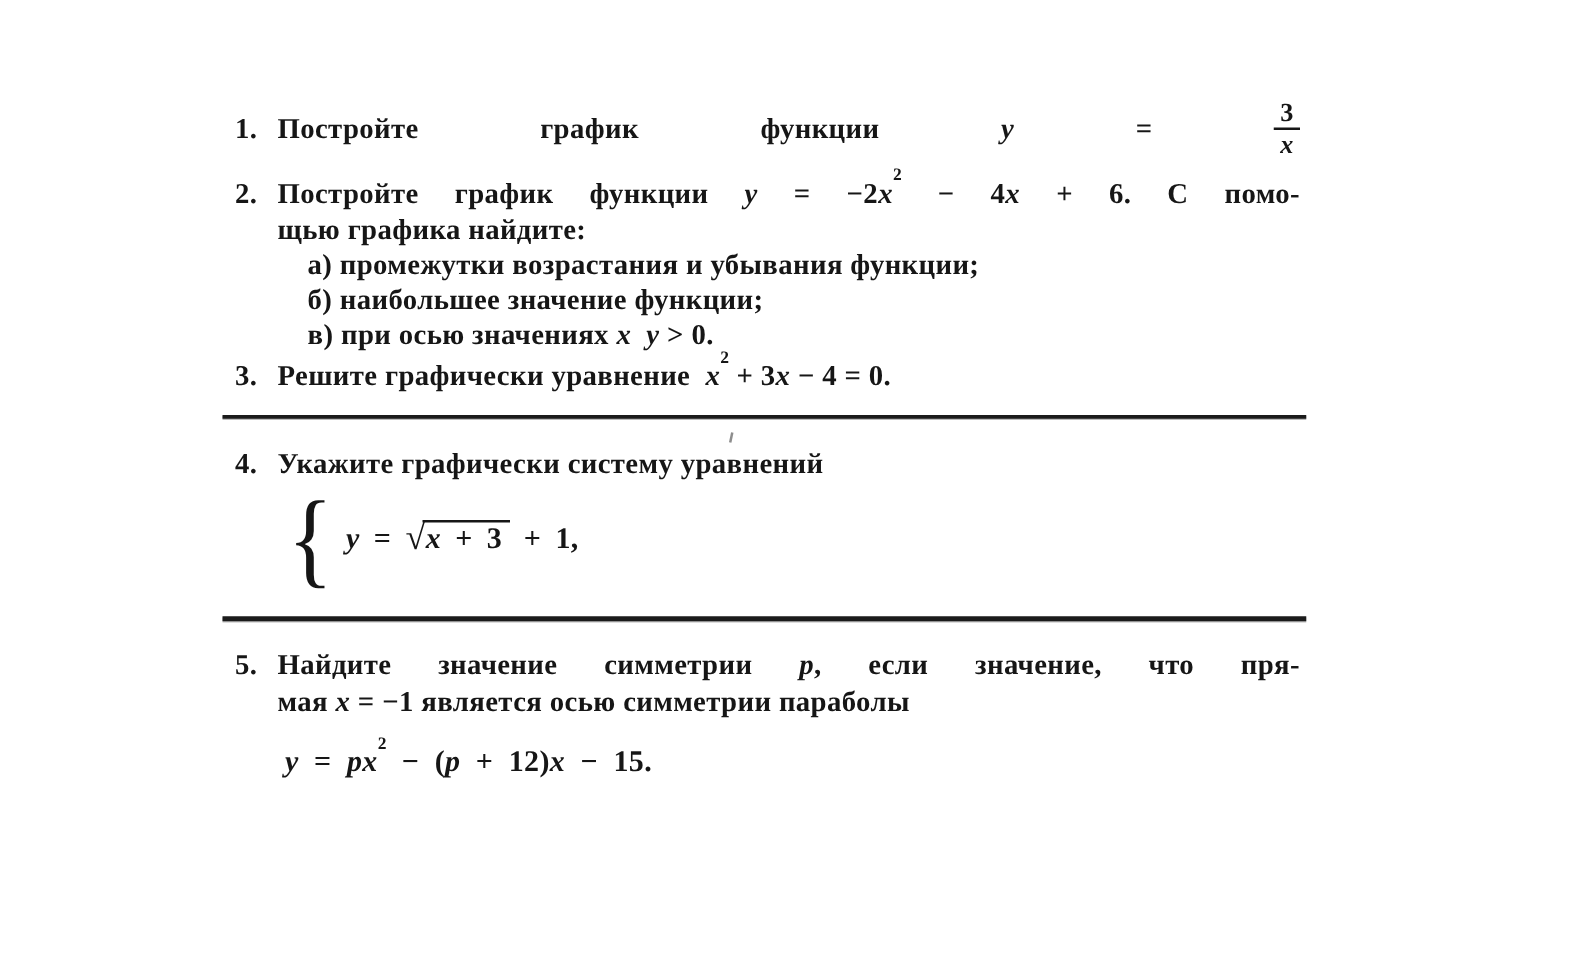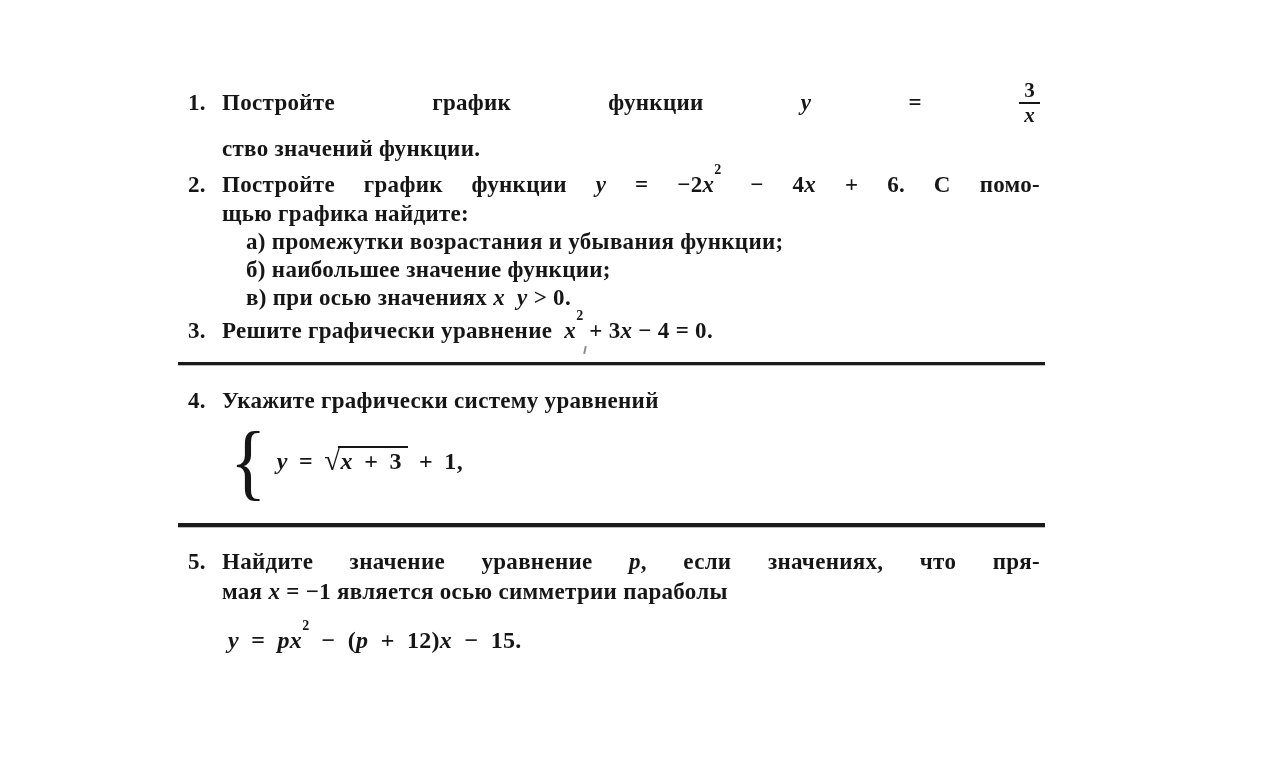--- a/index.html
+++ b/index.html
@@ -89,21 +89,20 @@
 
 <div class="page">
 
   <div class="problem">
     <div class="pnum fracline">1.</div>
     <div class="pbody">
       <div class="fracline just"><span>Постройте график функции</span> <i>y</i> <span>=</span> <span class="frac">
             <span class="fnum">3</span>
             <span class="fden">x</span>
           </span> </div>
-      <div class="p1l2">ство значений функции.</div>
     </div>
   </div>
 
   <div class="problem p2">
     <div class="pnum line">2.</div>
     <div class="pbody">
       <div class="line just"><span>Постройте график функции</span> <i>y</i> <span>= −2</span><i>x</i><sup class="s">2</sup> <span>− 4</span><i>x</i> <span>+ 6. С помо-</span></div>
       <div class="line">щью графика найдите:</div>
       <div class="sub"><span>а)</span> <span>промежутки возрастания и убывания функции;</span></div>
       <div class="sub"><span>б)</span> <span>наибольшее значение функции;</span></div>
@@ -132,19 +131,19 @@
         </span>
       </div>
     </div>
   </div>
 
   <div class="divider div2"></div>
 
   <div class="problem p5">
     <div class="pnum line">5.</div>
     <div class="pbody">
-      <div class="line just"><span>Найдите значение уравнение</span> <i>p</i><span>, если значениях, что пря-</span></div>
+      <div class="line just"><span>Найдите значение симметрии</span> <i>p</i><span>, если значение, что пря-</span></div>
       <div class="line"><span>мая</span> <i>x</i> <span>= −1 является осью симметрии параболы</span></div>
       <div class="p5eq"><i>y</i> <span>=</span> <i>px</i><sup class="s">2</sup> <span>− (</span><i>p</i> <span>+ 12)</span><i>x</i> <span>− 15.</span></div>
     </div>
   </div>
 
 </div>
 
 </body></html>

